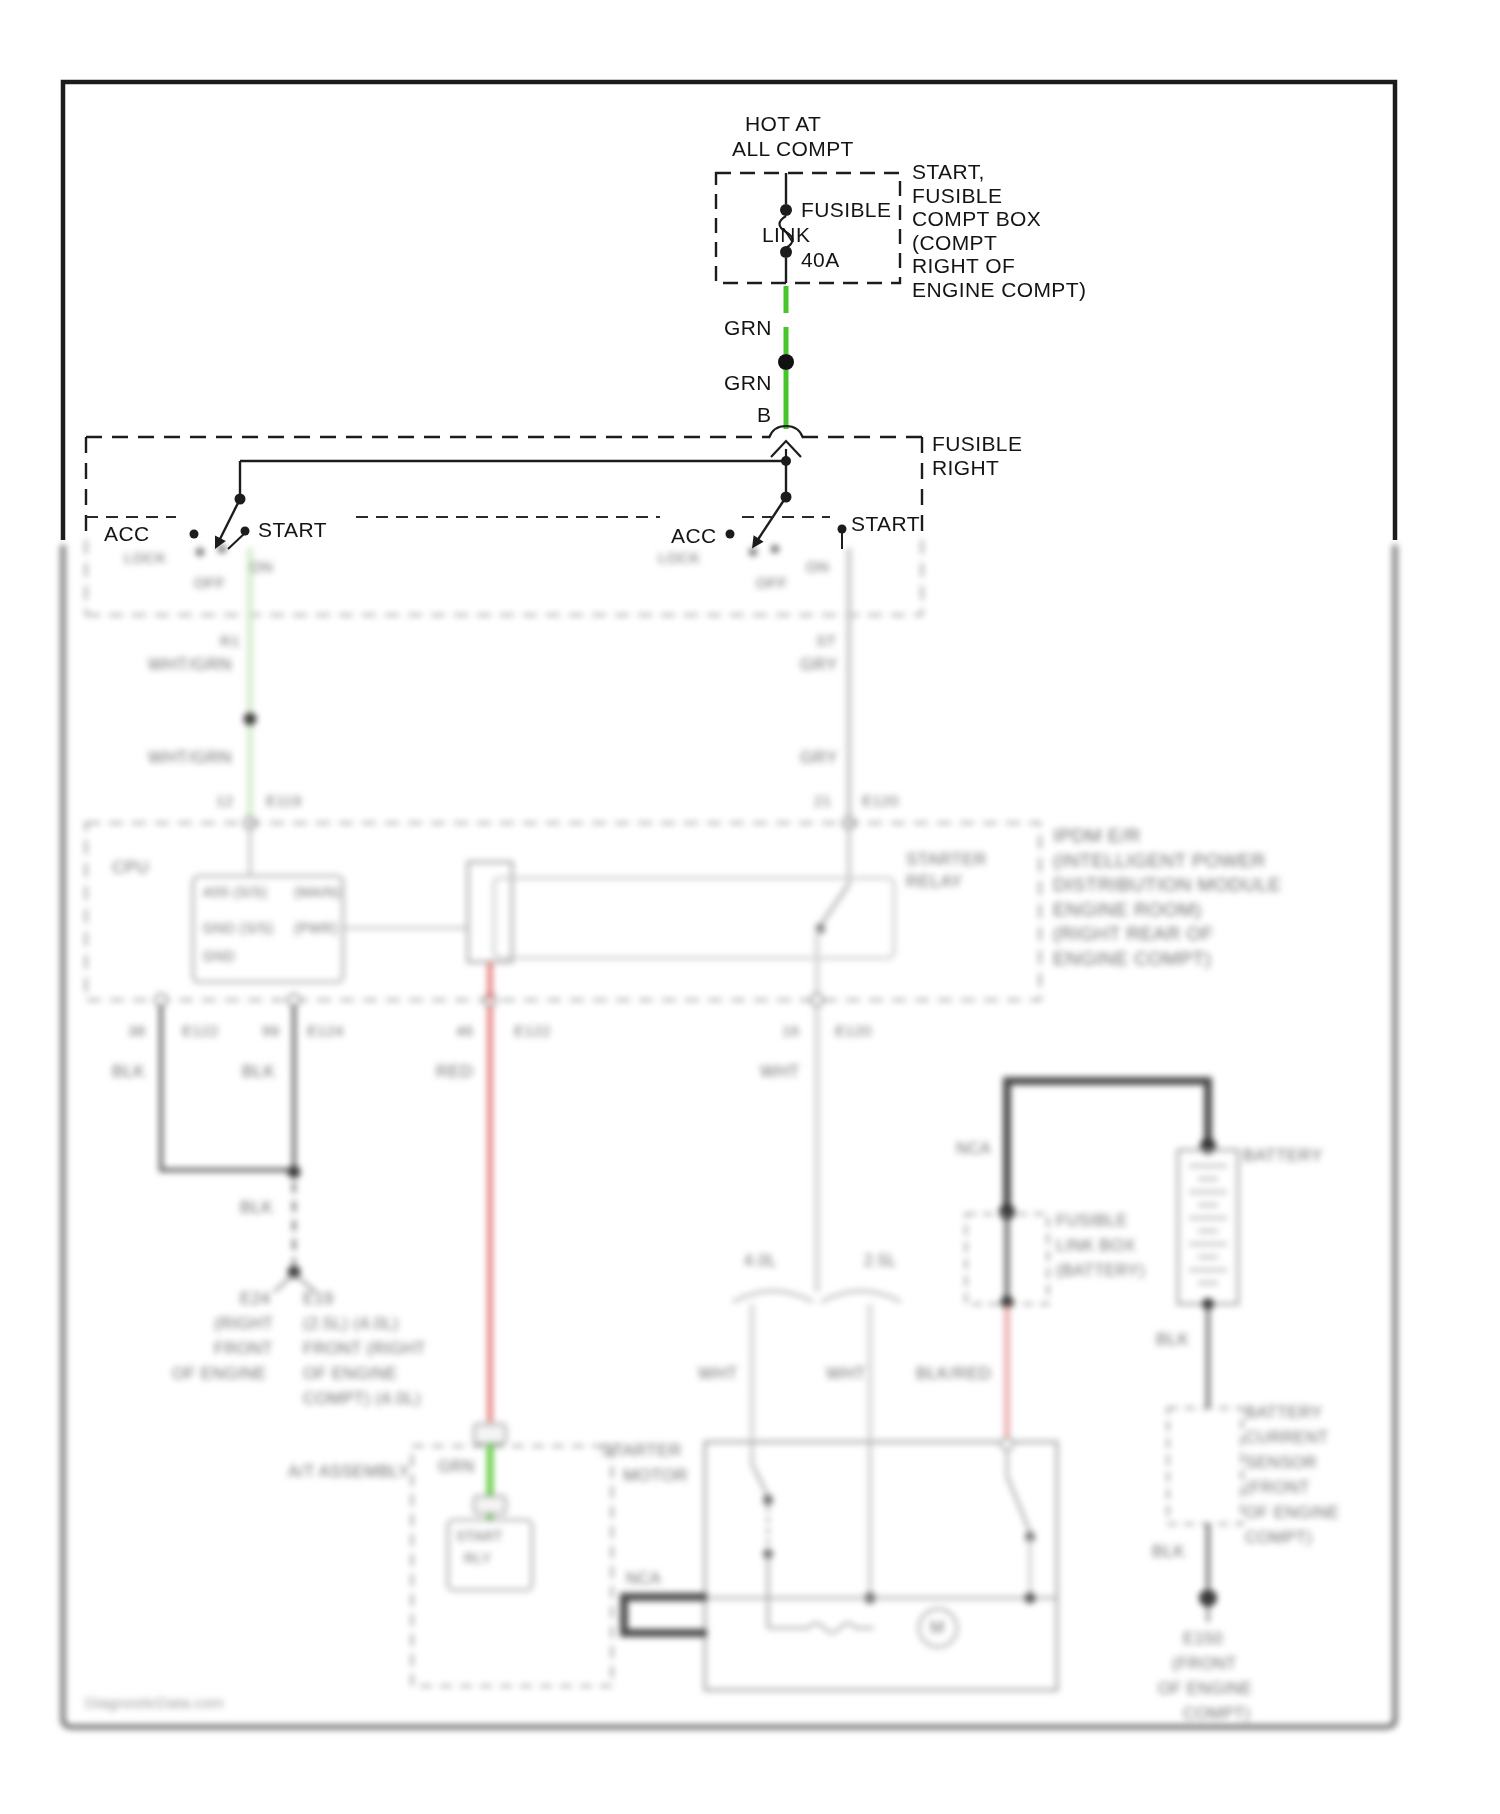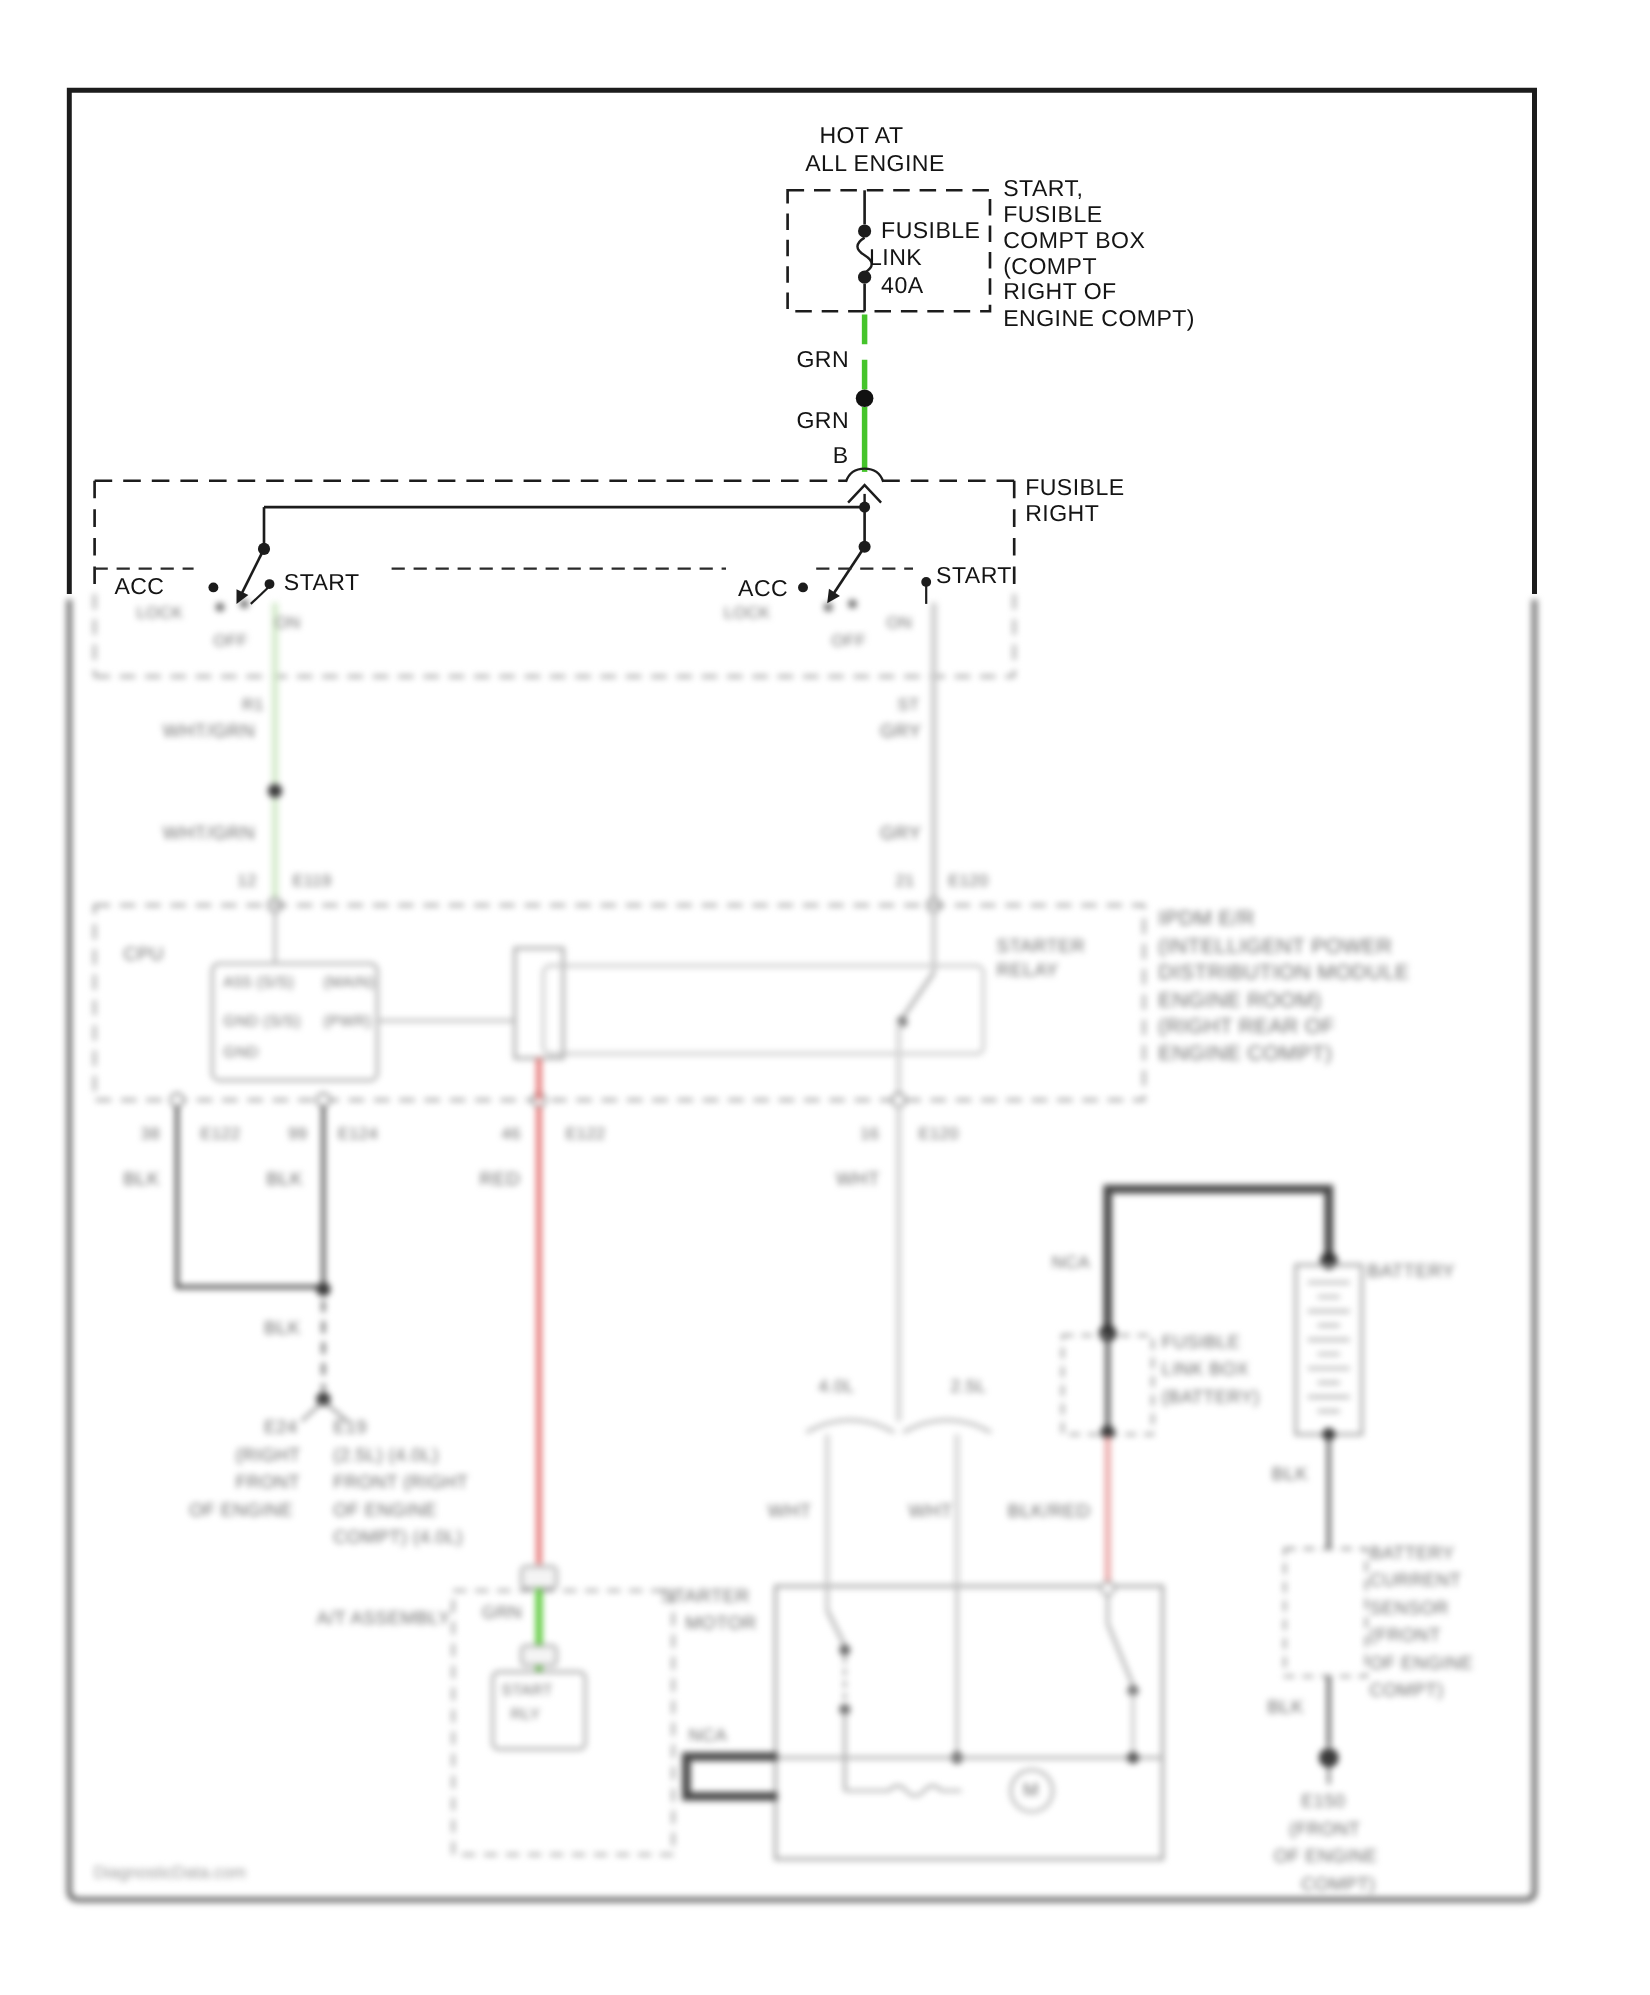--- a/index.html
+++ b/index.html
@@ -283,23 +283,23 @@
 
     <circle cx="194" cy="534" r="4.5" fill="#1c1c1c"></circle>
     <circle cx="245" cy="531" r="4.5" fill="#1c1c1c"></circle>
     <line x1="245" y1="533" x2="228" y2="549" stroke="#1c1c1c" stroke-width="2"></line>
     <circle cx="730" cy="534" r="4.5" fill="#1c1c1c"></circle>
     <circle cx="842" cy="529" r="4.5" fill="#1c1c1c"></circle>
     <line x1="842" y1="531" x2="842" y2="549" stroke="#1c1c1c" stroke-width="2"></line>
   </svg>
 
   <span class="t" style="left:745px;top:112px">HOT AT</span>
-  <span class="t" style="left:732px;top:137px">ALL ENGINE</span>
+  <span class="t" style="left:732px;top:137px">ALL COMPT</span>
   <span class="t" style="left:801px;top:198px">FUSIBLE</span>
-  <span class="t" style="left:790px;top:223px">LINK</span>
+  <span class="t" style="left:762px;top:223px">LINK</span>
   <span class="t" style="left:801px;top:248px">40A</span>
   <div class="block" style="left:912px;top:160px">
     <span>START,</span>
     <span>FUSIBLE</span>
     <span>COMPT BOX</span>
     <span>(COMPT</span>
     <span>RIGHT OF</span>
     <span>ENGINE COMPT)</span>
   </div>
   <span class="t" style="left:724px;top:316px">GRN</span>

